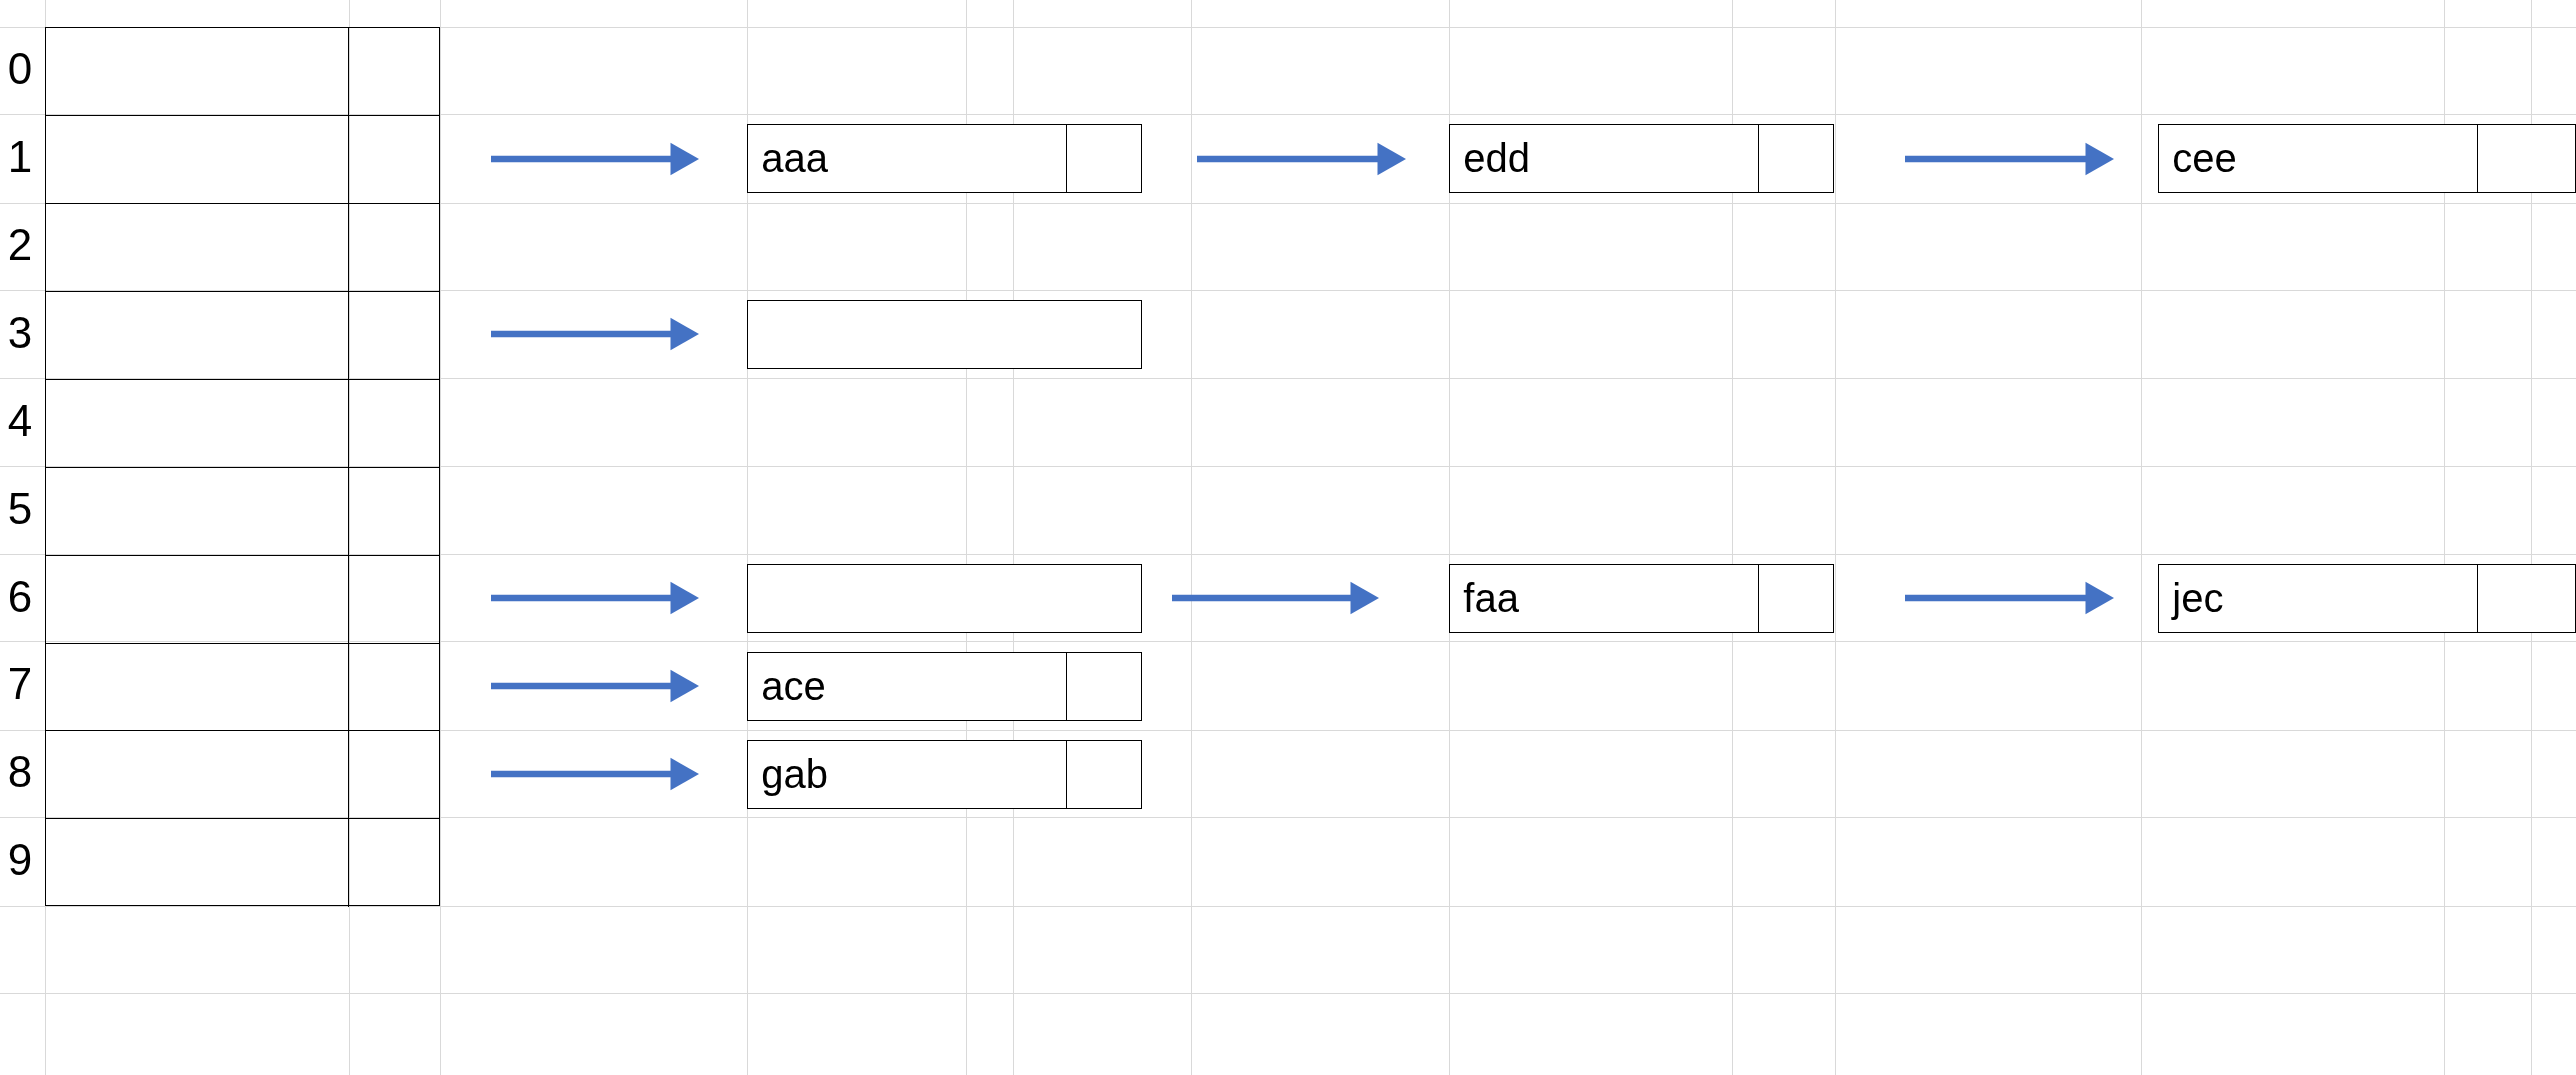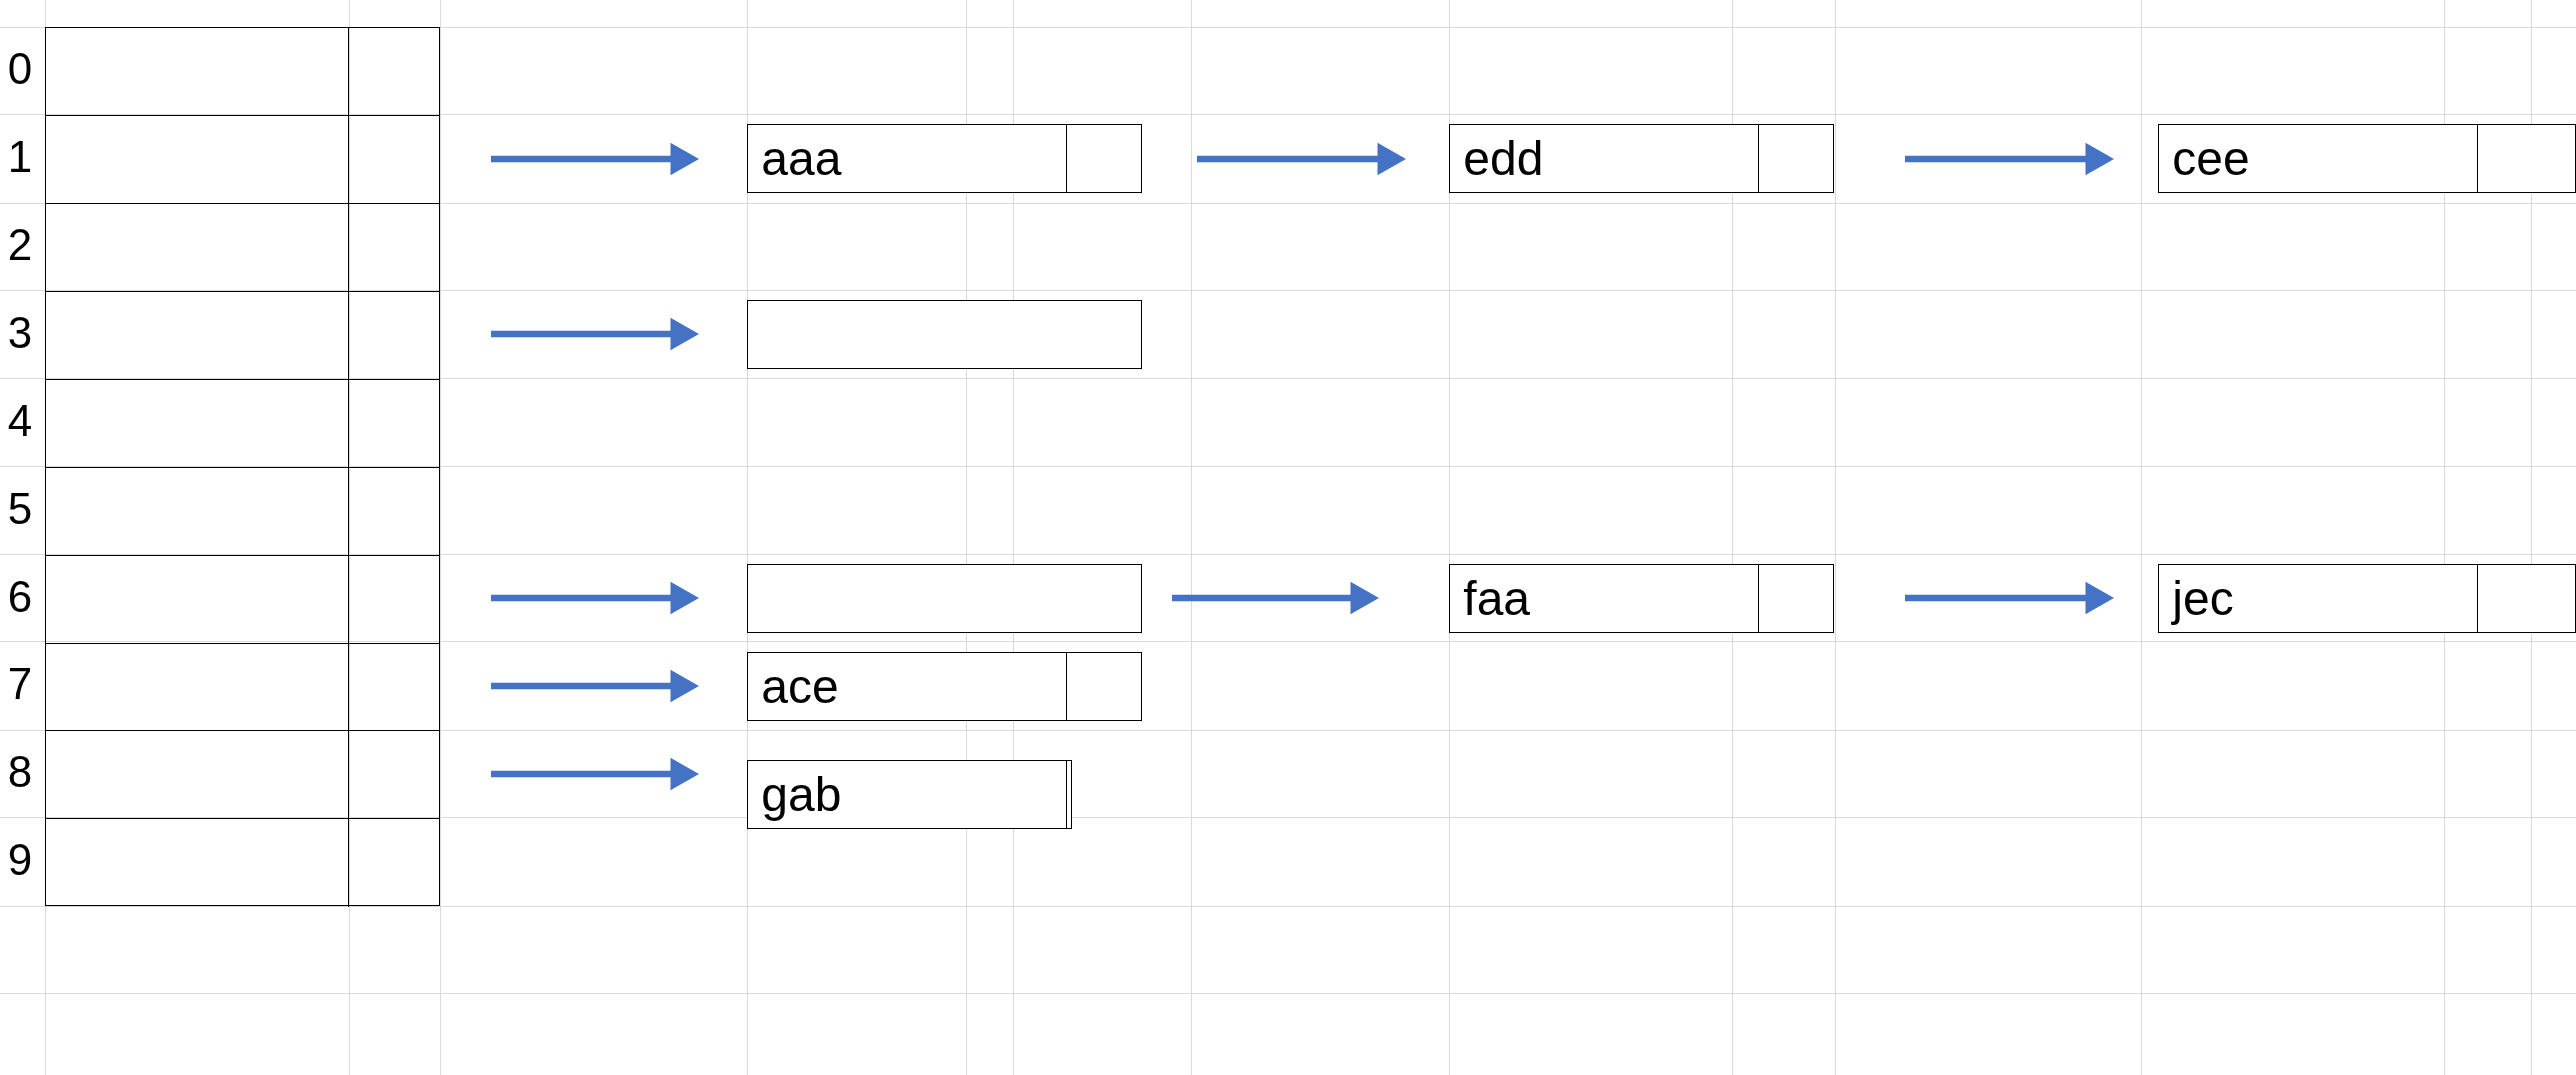--- a/index.html
+++ b/index.html
@@ -96,21 +96,21 @@
     background: #ffffff;
     height: 69px;
   }
   .node .node-value {
     position: absolute;
     left: 0; top: 0;
     height: 100%;
     display: flex;
     align-items: center;
     padding-left: 13.3px;
-    font-size: 48px;
+    font-size: 40px;
     color: #000000;
     box-sizing: border-box;
     border-right: 1.9px solid #000000;
     font-family: "Liberation Sans", sans-serif;
   }
   .node .node-next {
     position: absolute;
     top: 0;
     right: 0;
     height: 100%;
@@ -293,20 +293,20 @@
         <div class="node-next" style="left: 309px; width: 72px;"></div>
       </div>
       <div class="node" style="left: 2158px; width: 418px; top: 564px;">
         <div class="node-value" style="width: 319px;">jec</div>
         <div class="node-next" style="left: 319px; width: 95px;"></div>
       </div>
       <div class="node" style="left: 747px; width: 395px; top: 652px;">
         <div class="node-value" style="width: 319px; text-align: center;">ace</div>
         <div class="node-next" style="left: 319px; width: 72px;"></div>
       </div>
-      <div class="node" style="left: 747px; width: 325px; top: 740px; margin-top: 20px;">
+      <div class="node" style="left: 747px; width: 395px; top: 740px;">
         <div class="node-value" style="width: 319px;">gab</div>
         <div class="node-next" style="left: 319px; width: 72px;"></div>
       </div>
     </div>
 
 </div>
 
 
 </body></html>

